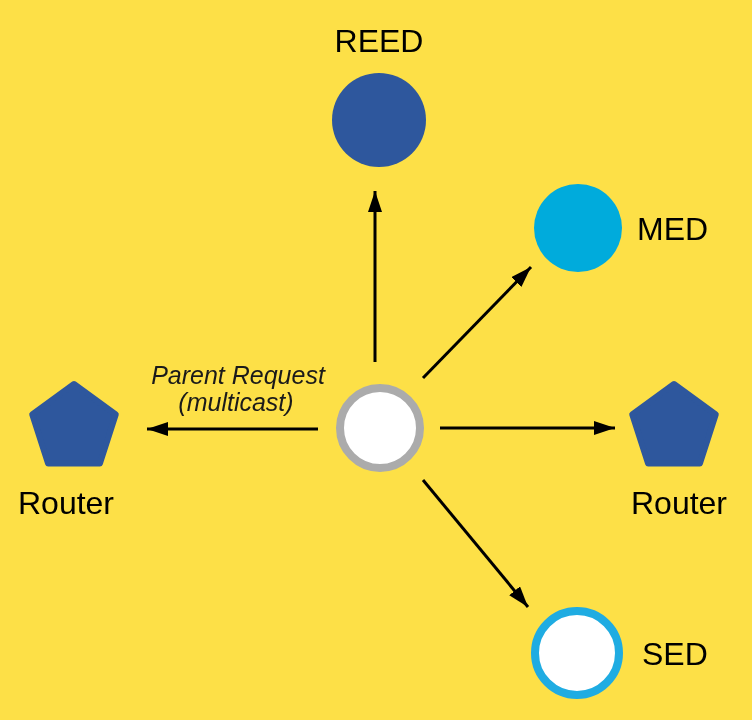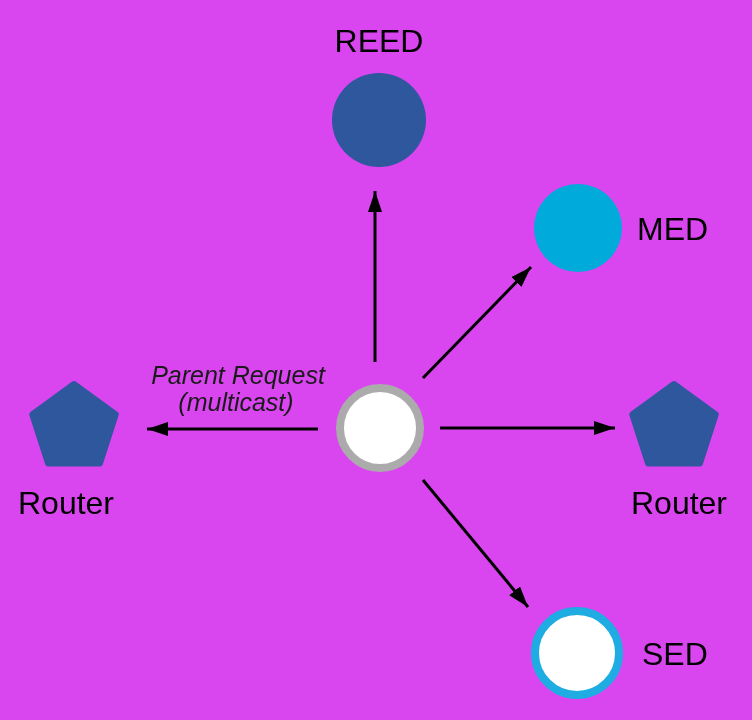--- a/index.html
+++ b/index.html
@@ -8,21 +8,21 @@
     background: #ffffff;
     width: 752px;
     height: 720px;
     overflow: hidden;
     font-family: "Liberation Sans", sans-serif;
   }
   .stage {
     position: relative;
     width: 752px;
     height: 720px;
-    background: #d946ef;
+    background: #fde047;
   }
   svg { display: block; }
   .node-label {
     font-family: "Liberation Sans", sans-serif;
     font-size: 32px;
     font-weight: 400;
     fill: #000000;
   }
   .annotation-label {
     font-family: "Liberation Sans", sans-serif;

